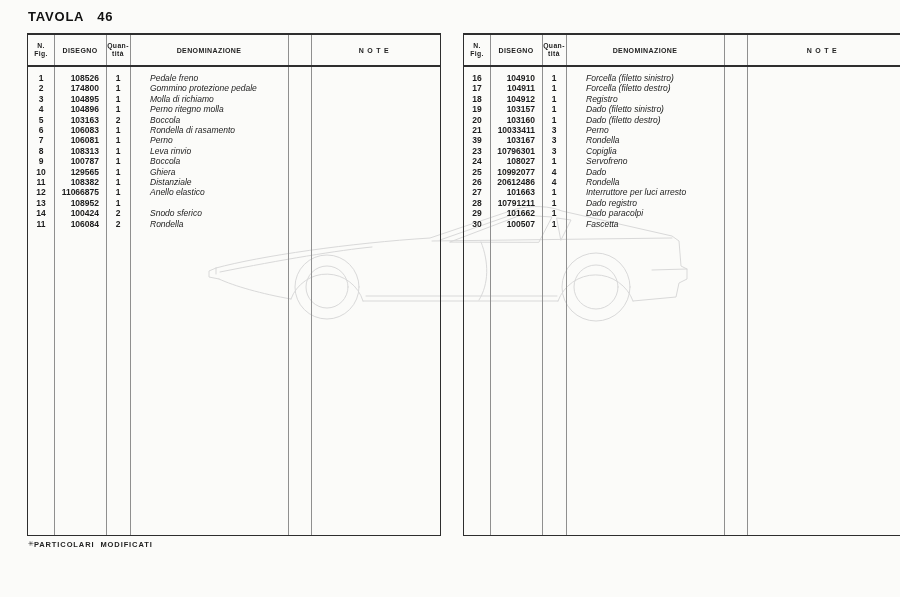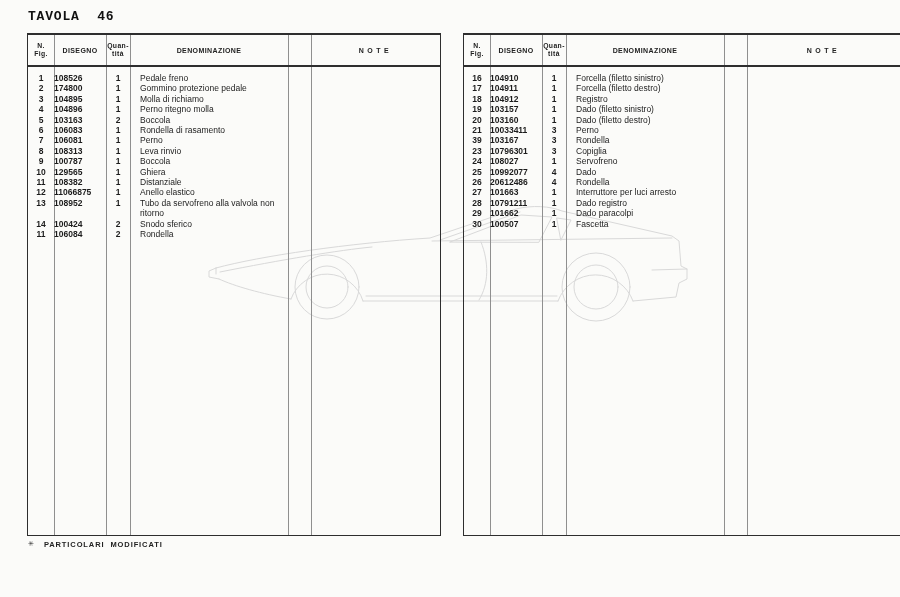--- a/index.html
+++ b/index.html
@@ -9,21 +9,20 @@
     font-family:"Liberation Sans","DejaVu Sans",sans-serif;
     color:var(--ink,#1c1c1c);
     -webkit-font-smoothing:antialiased;
   }
   .page{position:absolute;inset:0;}
 
   .title{
     position:absolute;left:28px;top:9px;
     font-size:13px;font-weight:bold;letter-spacing:.8px;word-spacing:9px;
     color:#111;
-    font-family:Liberation Mono, monospace;
   }
 
   
   .watermark{position:absolute;left:200px;top:200px;width:500px;height:135px;}
 
   
   .ptable{
     position:absolute;top:33px;height:500px;
     border:1.6px solid var(--rule,#2e2e2e);
     border-top-width:2.2px;border-bottom-width:1.8px;
@@ -57,27 +56,27 @@
   .hc.c-note{flex:1;}
 
   .tbody{position:relative;padding-top:6px;}
   .trow{display:flex;align-items:flex-start;}
   .tc{
     font-size:8.5px;line-height:10.4px;min-height:10.4px;
     overflow:hidden;
   }
   .tc.num{font-weight:bold;}
   .tc.c-fig{text-align:center;}
-  .tc.c-dis{text-align:left;padding-right:7px;box-sizing:border-box;}
+  .tc.c-dis{text-align:right;padding-right:7px;box-sizing:border-box;}
   .tc.c-qty{text-align:center;}
-  .tc.c-den{padding-left:10px;padding-right:3px;box-sizing:border-box;}
+  .tc.c-den{padding-left:20px;padding-right:3px;box-sizing:border-box;font-style:italic;}
 
   .footnote{
     position:absolute;left:28px;top:540px;
-    display:flex;align-items:flex-start;gap:10px;
+    display:flex;align-items:flex-start;
   }
   .footnote .sym{font-size:7px;color:#333;line-height:8px;}
   .footnote .txt{
     font-size:7.5px;font-weight:bold;letter-spacing:.9px;word-spacing:3px;color:#222;
   }
 </style>
 </head>
 <body>
 
 <div class="page">
@@ -228,21 +227,20 @@
           <div class="tc c-qty num">1</div>
           <div class="tc c-den">Anello elastico</div>
           <div class="tc c-star"></div>
           <div class="tc c-note"></div>
         </div>
 
         <div class="trow">
           <div class="tc c-fig num">13</div>
           <div class="tc c-dis num">108952</div>
           <div class="tc c-qty num">1</div>
-          <div class="tc c-den">Tubo da servofreno alla valvola non ritorno</div>
           <div class="tc c-star"></div>
           <div class="tc c-note"></div>
         </div>
 
         <div class="trow">
           <div class="tc c-fig num">14</div>
           <div class="tc c-dis num">100424</div>
           <div class="tc c-qty num">2</div>
           <div class="tc c-den">Snodo sferico</div>
           <div class="tc c-star"></div>

